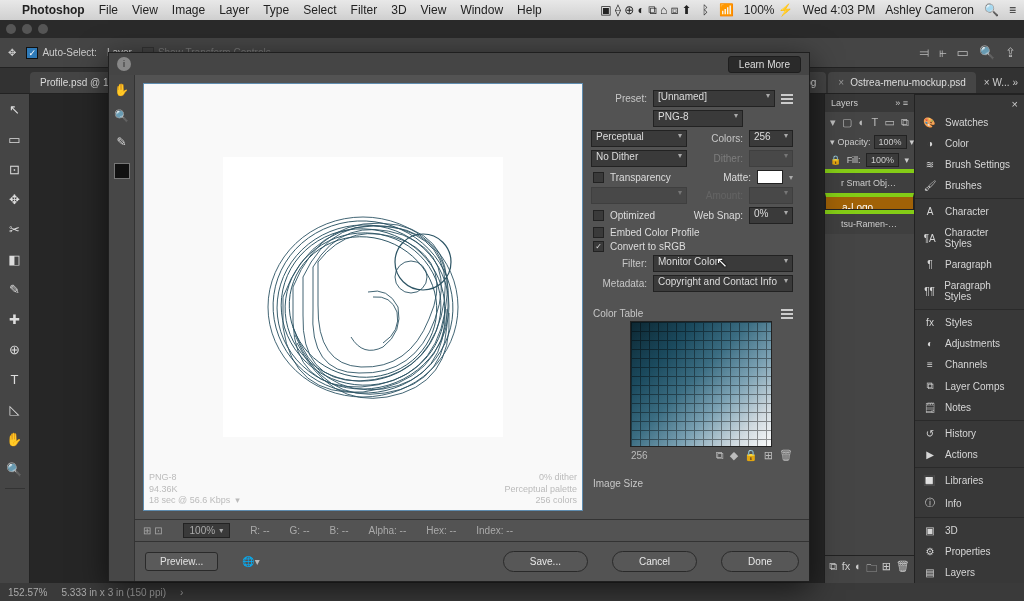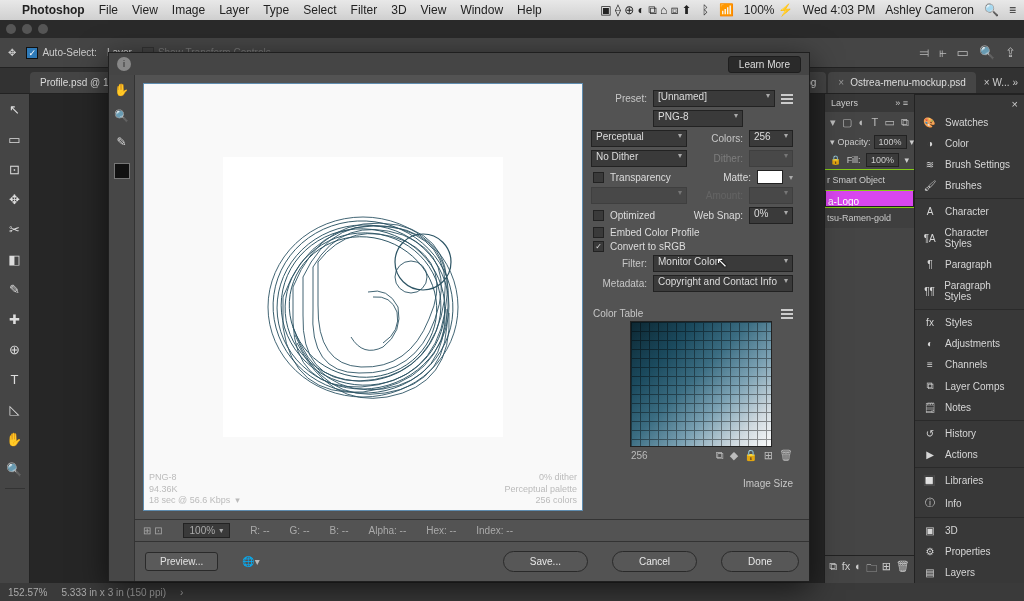--- a/index.html
+++ b/index.html
@@ -114,22 +114,22 @@
   .right-panels{width:110px;background:#383838;border-left:1px solid #222;display:flex;flex-direction:column;}
   .right-panels .row{display:flex;align-items:center;gap:8px;padding:5px 8px;color:#d6d6d6;font-size:10px;}
   .right-panels .sep{height:1px;background:#2a2a2a;margin:2px 0;}
   .panel-tab-strip{height:20px;border-top:1px solid #222;display:flex;align-items:center;justify-content:flex-end;padding-right:6px;color:#ccc;}
   
   .layers-strip{width:90px;background:#454545;border-left:1px solid #222;display:flex;flex-direction:column;font-size:9px;color:#ccc;}
   .layers-strip .hdr{display:flex;align-items:center;justify-content:space-between;padding:4px 6px;background:#383838;}
   .layers-strip .iconrow{display:flex;justify-content:space-around;padding:4px 2px;color:#bbb;font-size:11px;}
   .layers-strip .field{display:flex;align-items:center;justify-content:space-between;padding:2px 5px;gap:3px;}
   .layers-strip .val{background:#3a3a3a;border:1px solid #222;padding:1px 4px;}
-  .layers-strip .layer{padding:5px 2px;border-top:1px solid #84cc16;background:#3f3f3f;white-space:nowrap;overflow:hidden;text-overflow:ellipsis;}
-  .layers-strip .layer.sel{background:#d946ef;color:#fff;}
+  .layers-strip .layer{padding:5px 16px;border-top:4px solid #84cc16;background:#3f3f3f;white-space:nowrap;overflow:hidden;text-overflow:ellipsis;}
+  .layers-strip .layer.sel{background:#a16207;color:#fff;}
   .layers-strip .foot{margin-top:auto;display:flex;justify-content:space-around;padding:4px 2px;border-top:1px solid #222;color:#ccc;font-size:11px;}
   
   .status-bar{position:absolute;left:0;right:0;bottom:0;height:18px;background:#3a3a3a;color:#aaa;font-size:10px;display:flex;align-items:center;padding:0 8px;gap:14px;}
   
   .sfw-dialog{
     position:absolute;
     top:52px; left:108px;
     width:702px; height:530px;
     background:var(--bg-dialog);
     border:1px solid #1f1f1f;
@@ -167,21 +167,21 @@
   .sfw-row{display:flex;align-items:center;gap:6px;margin:3px 0;}
   .sfw-row label{width:56px;text-align:right;color:#c7c7c7;}
   .sfw-row label.dim{color:#7e7e7e;}
   .sel, .inp{background:#3a3a3a;border:1px solid #222;color:#ddd;height:17px;padding:0 4px;font-size:10px;}
   .sel{display:flex;align-items:flex-start;justify-content:space-between;gap:4px;}
   .sel .arr{color:#aaa;font-size:8px;}
   .chkrow{display:flex;align-items:center;gap:6px;margin:3px 0 3px 2px;}
   .chkrow .box{width:11px;height:11px;border:1px solid #222;background:#3a3a3a;display:flex;align-items:center;justify-content:center;font-size:8px;color:#ddd;}
   .chkrow .box.ck::after{content:"✓";}
   .matte-sw{width:26px;height:14px;background:#fff;border:1px solid #222;}
-  .section-label{color:#c7c7c7;margin:16px 0 2px 2px;text-align:right;}
+  .section-label{color:#c7c7c7;margin:16px 0 2px 2px;}
   .color-table{width:140px;height:124px;margin:3px 0 3px 40px;background:linear-gradient(135deg,#0c2732 0%, #1b4a5e 25%, #3b6d82 45%, #7ba1b3 65%, #cfd9df 85%, #fbfbfb 100%);outline:1px solid #222;position:relative;}
   .color-table::after{content:"";position:absolute;inset:0;background-image:linear-gradient(#333 1px,transparent 1px),linear-gradient(90deg,#333 1px,transparent 1px);background-size:9px 9px;mix-blend-mode:multiply;opacity:.5;}
   .ct-foot{display:flex;align-items:center;gap:6px;margin-left:40px;color:#bbb;font-size:10px;}
   .ct-foot .ic{font-size:11px;}
   .sfw-statusrow{height:22px;border-top:1px solid #333;display:flex;align-items:center;padding:0 8px;gap:20px;color:#aaa;}
   .sfw-statusrow .zoomsel{display:flex;align-items:center;gap:4px;background:#3a3a3a;border:1px solid #222;padding:1px 6px;}
   .sfw-buttons{height:40px;border-top:1px solid #333;display:flex;align-items:center;padding:8px 10px;gap:24px;}
   .sfw-buttons .pbtn{background:#5a5a5a;border:1px solid #2a2a2a;padding:3px 14px;border-radius:3px;color:#e2e2e2;display:flex;align-items:center;gap:6px;}
   .sfw-buttons .spacer{flex:1;}
   .sfw-buttons .rbtn{border:1px solid #2a2a2a;background:#575757;color:#e8e8e8;padding:4px 26px;border-radius:14px;}

